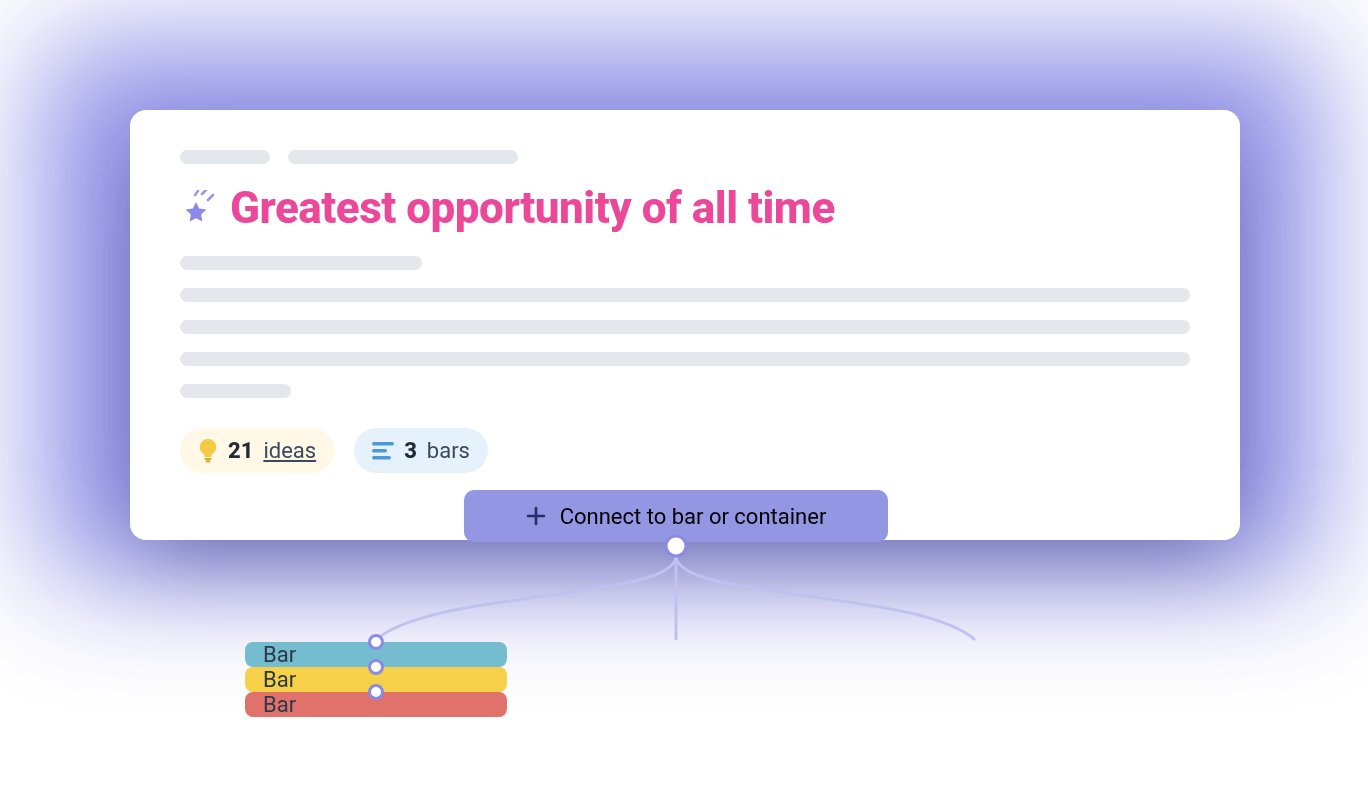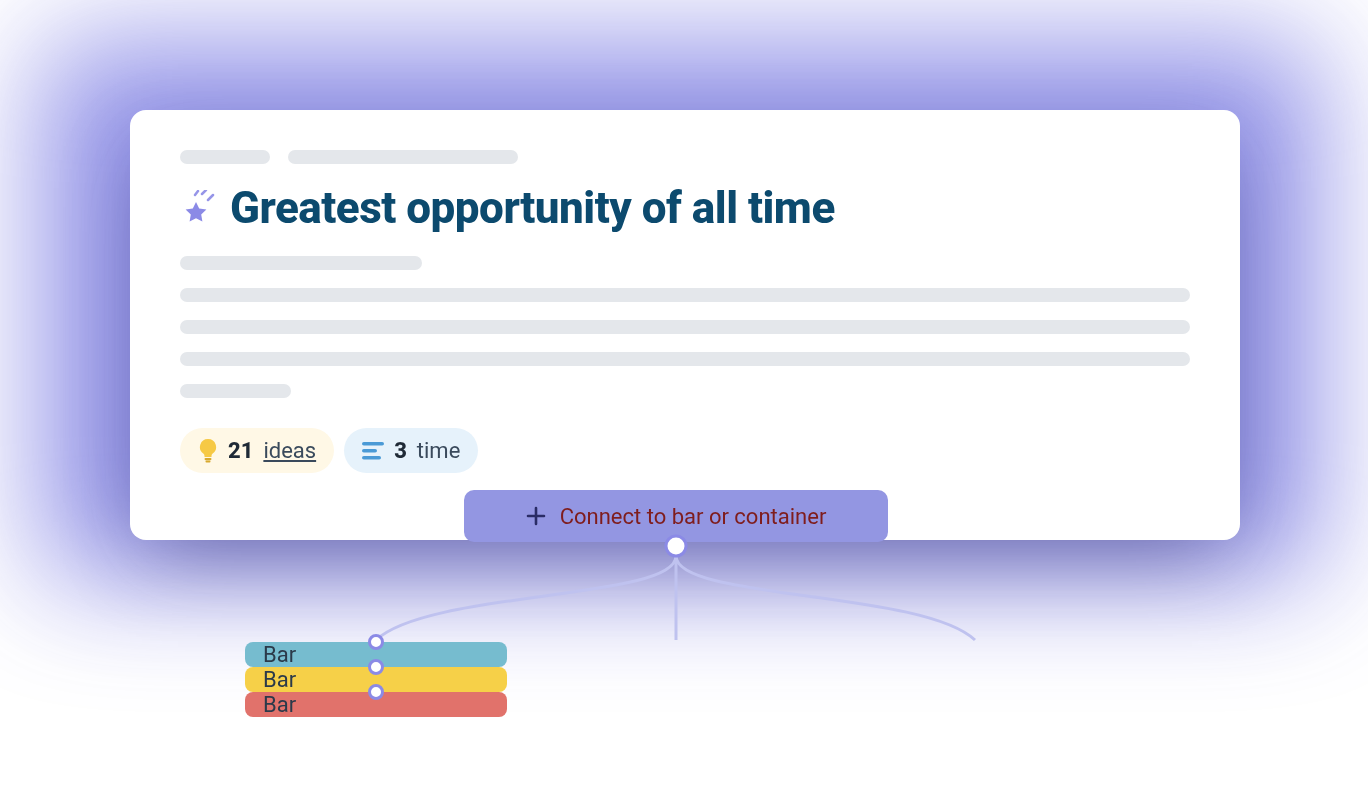--- a/index.html
+++ b/index.html
@@ -27,52 +27,52 @@
     padding: 40px 50px 30px 50px;
   }
 
   
   .crumbs { display: flex; gap: 18px; margin-bottom: 18px; }
   .crumb { height: 14px; border-radius: 7px; background: #e4e7eb; }
   .crumb.a { width: 90px; }
   .crumb.b { width: 230px; }
 
   .title-row { display: flex; align-items: center; gap: 14px; margin-bottom: 22px; }
-  .title { font-size: 44px; font-weight: 800; color: #0c4a6e; letter-spacing: -0.5px; }
+  .title { font-size: 44px; font-weight: 800; color: #ec4899; letter-spacing: -0.5px; }
   .star-icon { width: 36px; height: 36px; color: #8b8ae6; flex: 0 0 auto; }
 
   
   .lines { display: flex; flex-direction: column; gap: 18px; margin-bottom: 30px; }
   .line { height: 14px; border-radius: 7px; background: #e4e7eb; }
   .line.w25 { width: 24%; }
   .line.w100 { width: 100%; }
   .line.w12 { width: 11%; }
 
   
-  .chips { display: flex; gap: 10px; align-items: center; }
+  .chips { display: flex; gap: 20px; align-items: center; }
   .chip { display: inline-flex; align-items: center; gap: 10px; padding: 10px 18px; border-radius: 999px; font-size: 22px; }
   .chip-ideas { background: #fff8e6; color: #2b3a4a; }
   .chip-ideas .count { font-weight: 800; color: #1f2a36; }
   .chip-ideas .label { color: #3a4a5c; text-decoration: underline; }
   .bulb-icon { width: 20px; height: 24px; color: #f6c945; }
   .chip-bars { background: #e6f2fb; color: #2b3a4a; }
   .chip-bars .count { font-weight: 800; color: #1f2a36; }
   .chip-bars .label { color: #3a4a5c; }
   .lines-icon { width: 22px; height: 18px; }
 
   
   .connect-btn {
     position: absolute;
     left: 464px; top: 490px;
     width: 424px; height: 52px;
     background: #9396e2;
     border-radius: 10px;
     display: flex; align-items: center; justify-content: center;
     gap: 14px;
-    color: #7f1d1d;
+    color: #000000;
     font-size: 22px;
     cursor: pointer;
     box-shadow: 0 0 0 3px rgba(255,255,255,0.0);
   }
   .plus-icon { width: 20px; height: 20px; color: #2a2c66; }
 
   
   .connectors {
     position: absolute;
     left: 0; top: 0;
@@ -134,21 +134,21 @@
         <span class="label">ideas</span>
       </div>
 
       <div class="chip chip-bars">
         <svg class="lines-icon" viewBox="0 0 22 18">
           <rect x="0" y="0" width="22" height="3.6" rx="1.8" fill="#4a9ad6"></rect>
           <rect x="0" y="7" width="15" height="3.6" rx="1.8" fill="#4a9ad6"></rect>
           <rect x="0" y="14" width="19" height="3.6" rx="1.8" fill="#4a9ad6"></rect>
         </svg>
         <span class="count">3</span>
-        <span class="label">time</span>
+        <span class="label">bars</span>
       </div>
     </div>
   </div>
 
   <div class="connect-btn">
     <svg class="plus-icon" viewBox="0 0 20 20">
       <path d="M10 2v16M2 10h16" stroke="currentColor" stroke-width="2.6" stroke-linecap="round"></path>
     </svg>
     <span>Connect to bar or container</span>
   </div>

